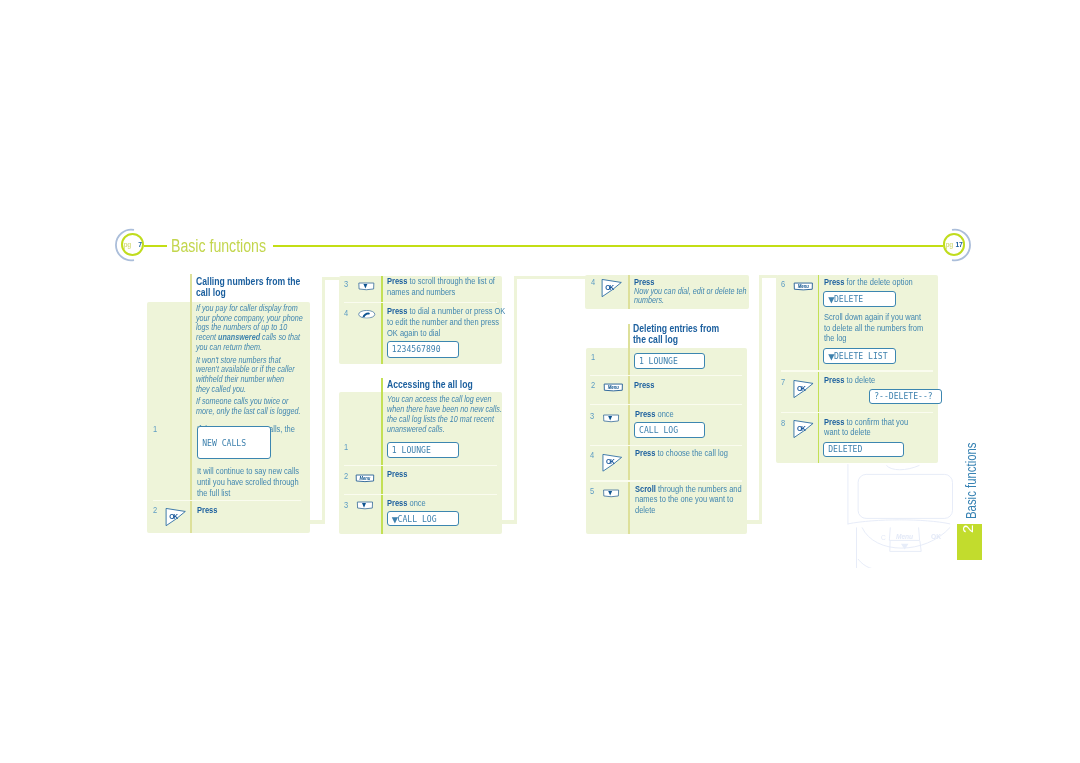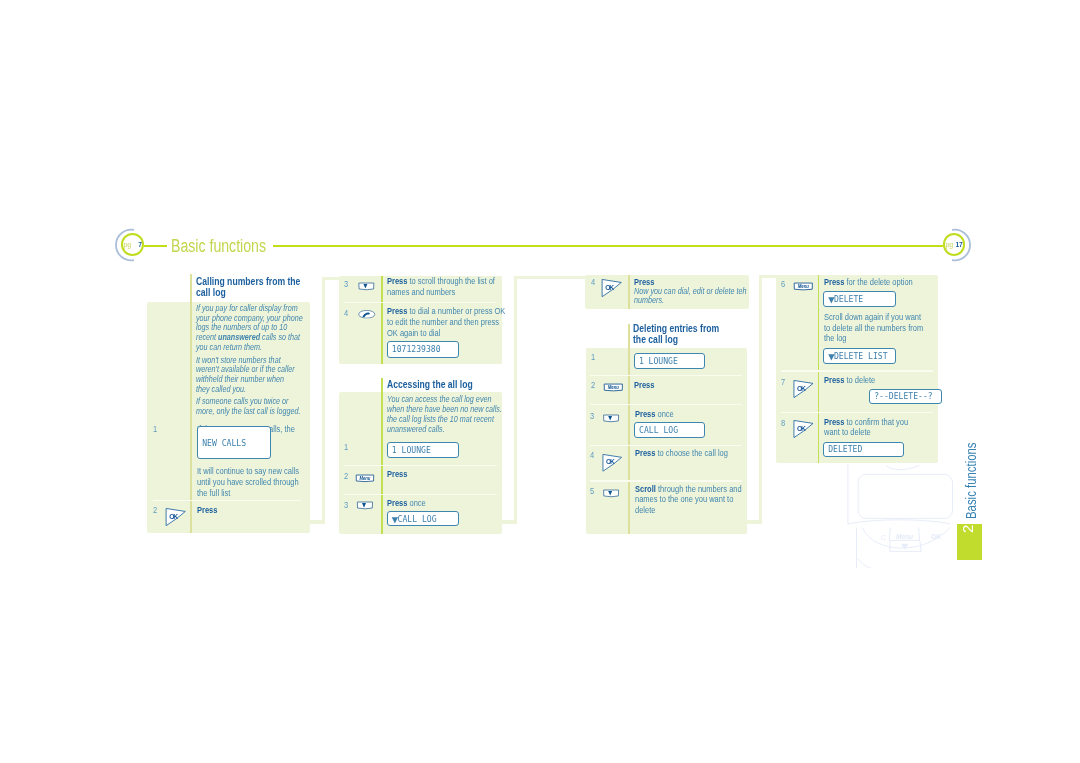--- a/index.html
+++ b/index.html
@@ -154,21 +154,21 @@
         <use href="#ic-down"></use>
       </svg>
   <div class="txt" style="left:387.1px;top:276.4px;width:128px;"><b>Press</b> to scroll through the list of<br>names and numbers</div>
 
   <div class="rule" style="left:344px;top:301.9px;width:153px;"></div>
   <div class="num" style="left:344.1px;top:308.1px;">4</div>
   <svg class="icon" style="left:355.5px;top:310.2px;width:21.5px;height:8.6px;">
         <use href="#ic-call"></use>
       </svg>
   <div class="txt" style="left:387.1px;top:306.4px;width:128px;"><b>Press</b> to dial a number or press OK<br>to edit the number and then press<br>OK again to dial</div>
-  <div class="screen" style="left:386.6px;top:341.3px;width:72px;height:16.4px;">1071239380</div>
+  <div class="screen" style="left:386.6px;top:341.3px;width:72px;height:16.4px;">1234567890</div>
 
   <div class="vline hl" style="left:381.3px;top:377.5px;height:156px;"></div>
   <div class="h2" style="left:387.1px;top:379.2px;width:128px;">Accessing the all log</div>
   <div class="panel" style="left:338.8px;top:392px;width:163.5px;height:141.5px;"></div>
   <div class="vline hl" style="left:381.3px;top:377.5px;height:156px;"></div>
   <div class="txt it" style="left:387.1px;top:395.4px;width:128px;">You can access the call log even<br>when there have been no new calls.<br>the call log lists the 10 mat recent<br>unanswered calls.</div>
 
   <div class="num" style="left:344.4px;top:441.7px;">1</div>
   <div class="screen" style="left:386.6px;top:441.7px;width:72px;height:15.9px;">1 LOUNGE</div>
 

